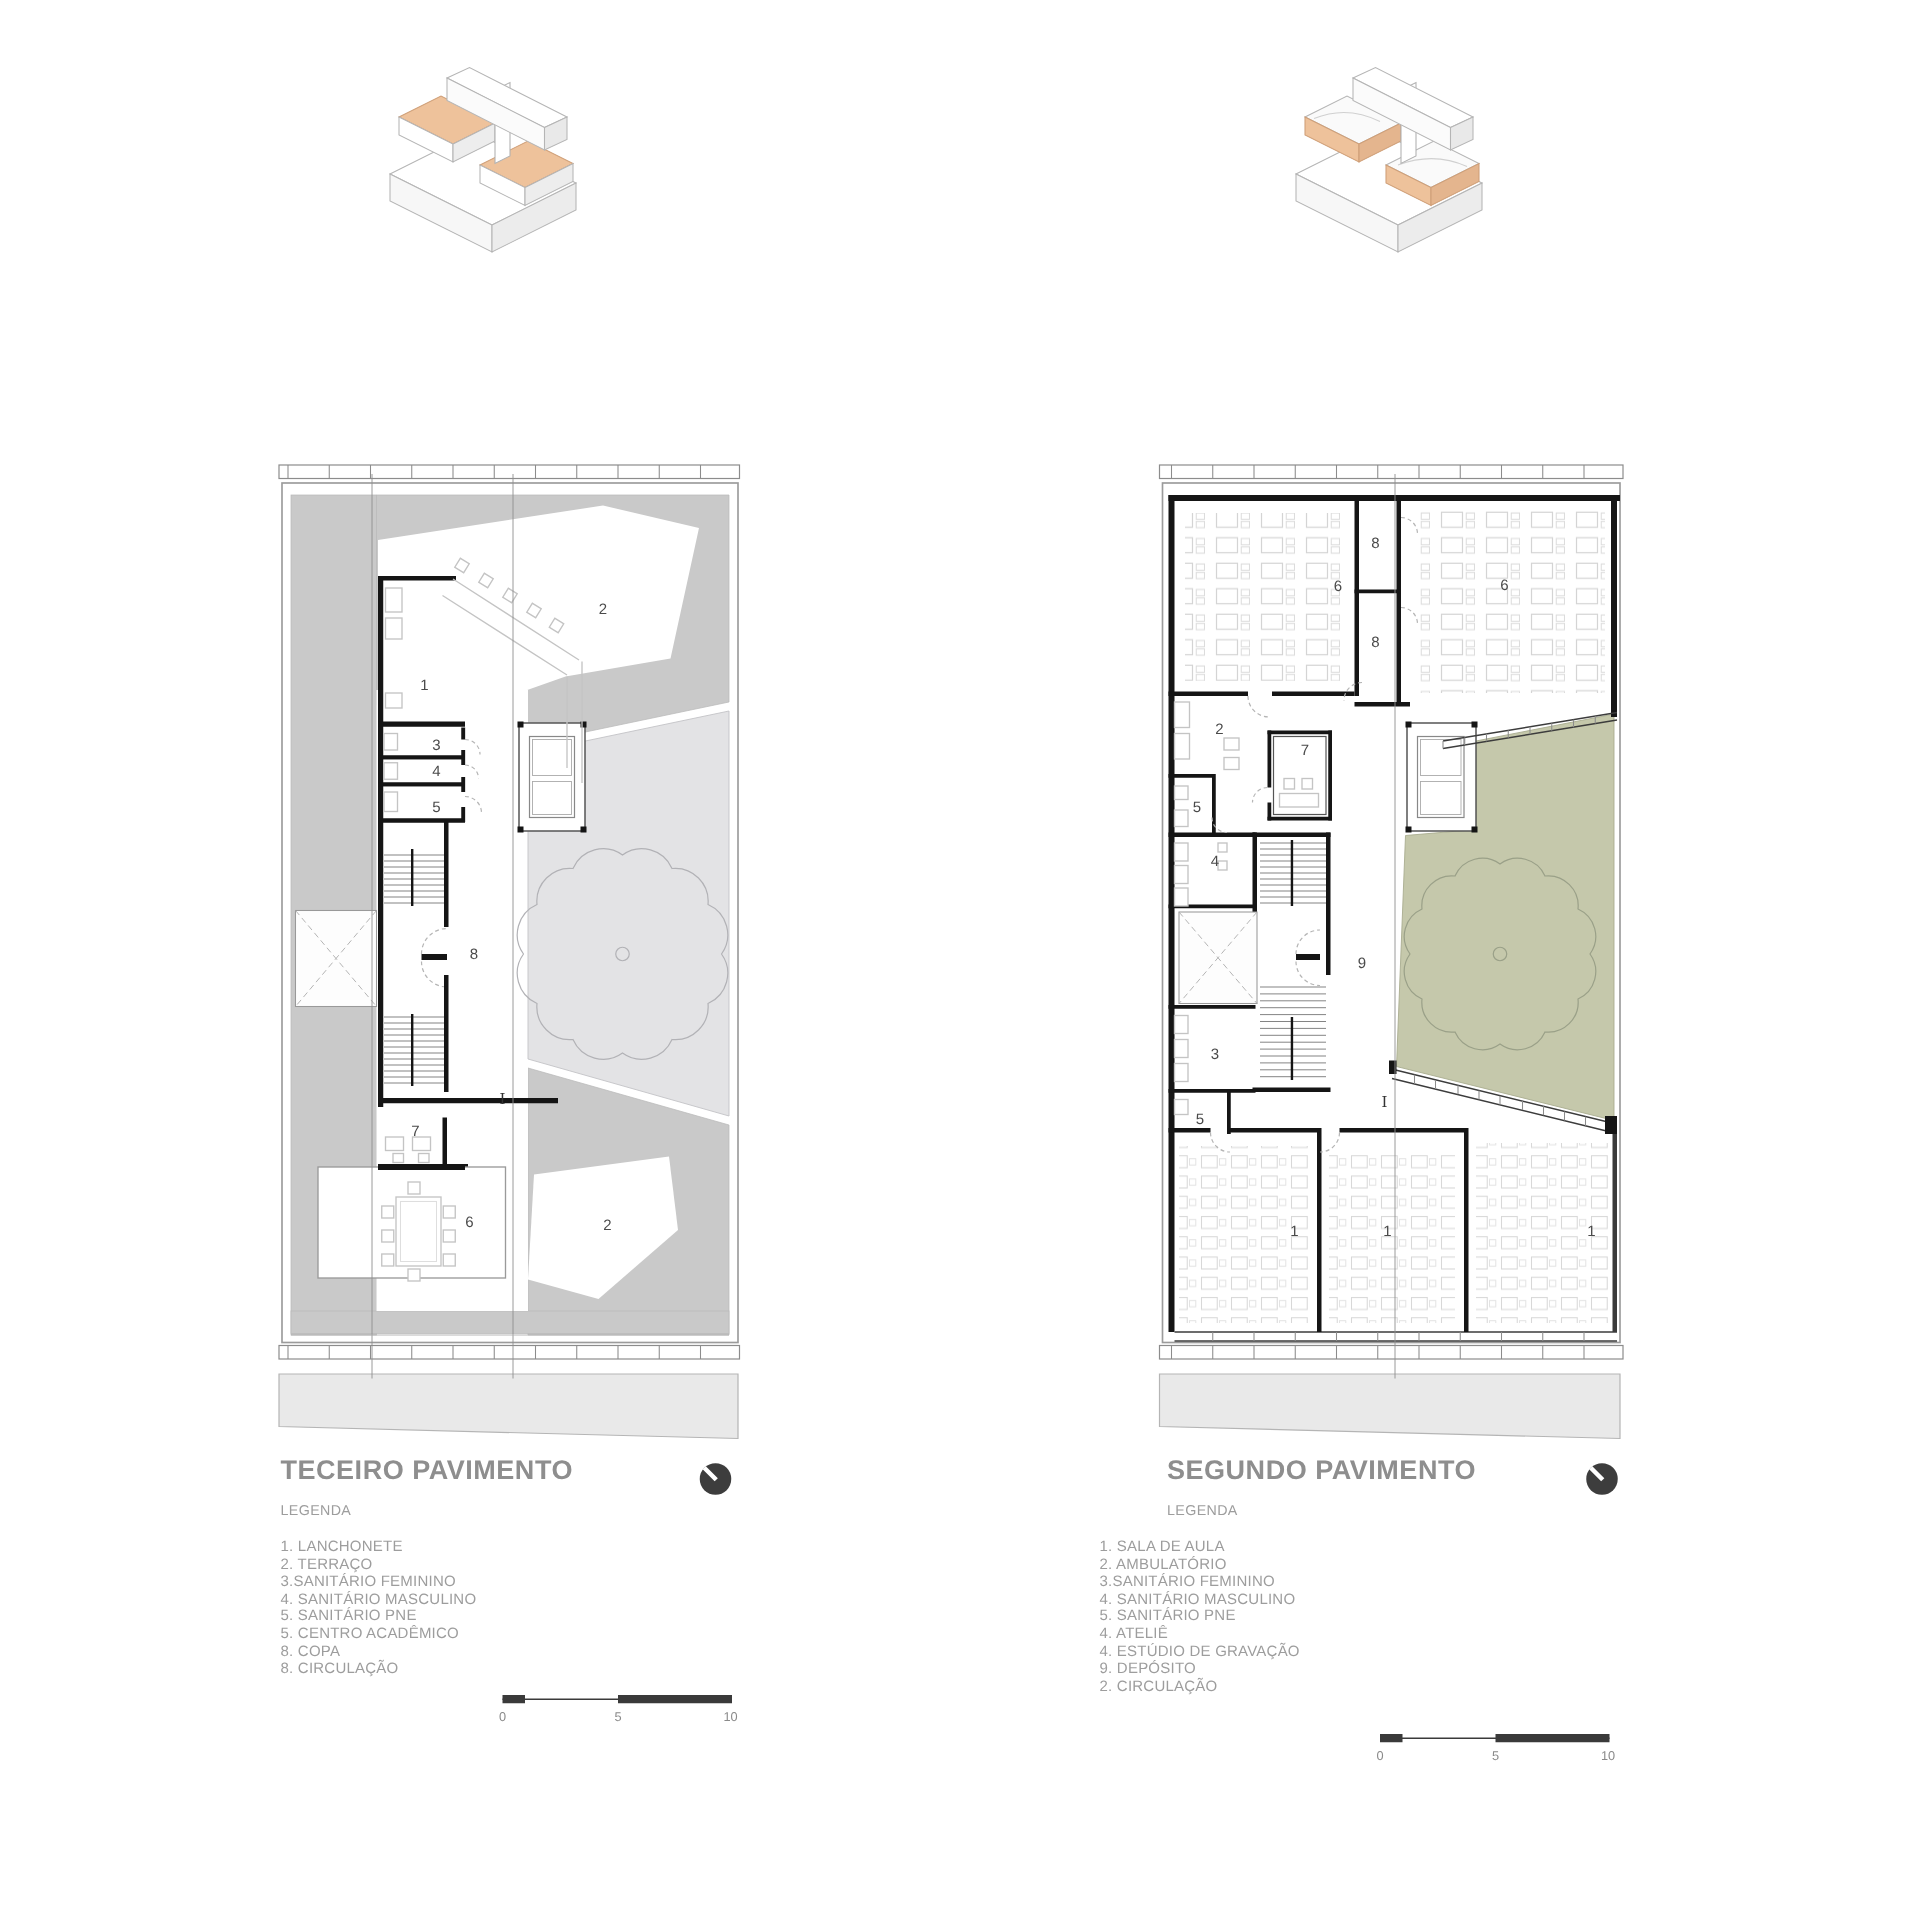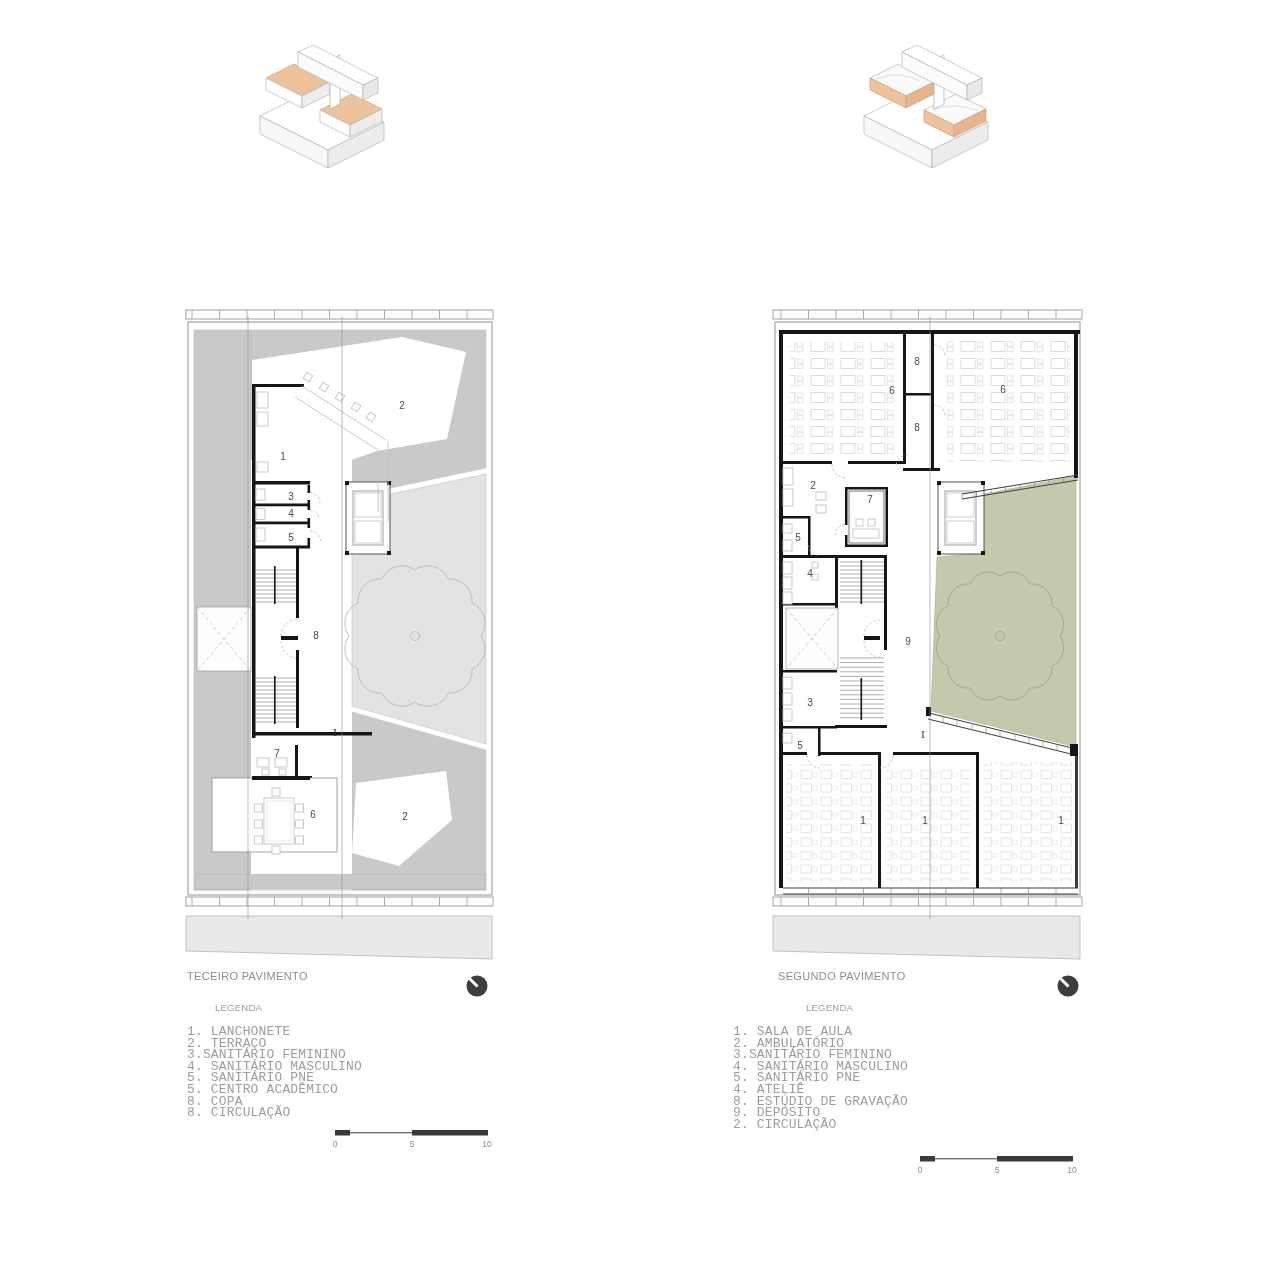--- a/index.html
+++ b/index.html
@@ -1,21 +1,21 @@
 <!DOCTYPE html>
 <html><head>
 <meta charset="utf-8">
 <style>
   html,body{margin:0;padding:0;background:#fff;}
   .canvas{position:relative;width:1280px;height:1280px;background:#ffffff;overflow:hidden;
           font-family:"Liberation Sans",sans-serif;}
   svg{position:absolute;left:0;top:0;}
-  .fig-title{position:absolute;font-size:11px;font-weight:400;color:#8e8e8e;letter-spacing:.35px;}
-  .legend-title{position:absolute;font-size:9.5px;color:#9d9d9d;letter-spacing:.25px;margin-left:28px;}
-  .legend-items{position:absolute;font-size:13px;color:#9d9d9d;letter-spacing:.15px;line-height:11.6px;font-family:Liberation Mono, monospace;}
+  .fig-title{position:absolute;font-size:18px;font-weight:700;color:#8e8e8e;letter-spacing:.35px;}
+  .legend-title{position:absolute;font-size:9.5px;color:#9d9d9d;letter-spacing:.25px;}
+  .legend-items{position:absolute;font-size:10px;color:#9d9d9d;letter-spacing:.15px;line-height:11.6px;}
   .legend-items div{white-space:pre;}
   
   text{font-family:"Liberation Sans",sans-serif;}
   .room-label{font-size:10px;fill:#4a4a4a;text-anchor:middle;}
   .scale-label{font-size:8.5px;fill:#8a8a8a;text-anchor:middle;}
   .section-label{font-family:"DejaVu Serif",serif;font-size:10px;fill:#333;text-anchor:middle;}
   .wall{fill:#151515;}
   .furn{stroke:#c4c4c4;stroke-width:.9;fill:#ffffff;}
   .furnl{stroke:#c4c4c4;stroke-width:.9;fill:none;}
   .tread{stroke:#6a6a6a;stroke-width:.55;fill:none;}
@@ -421,18 +421,18 @@
 
 <div class="fig-title" style="left:778px;top:970px;">SEGUNDO PAVIMENTO</div>
 <div class="legend-title" style="left:778px;top:1002px;">LEGENDA</div>
 <div class="legend-items" style="left:733px;top:1026px;">
   <div>1. SALA DE AULA</div>
   <div>2. AMBULATÓRIO</div>
   <div>3.SANITÁRIO FEMININO</div>
   <div>4. SANITÁRIO MASCULINO</div>
   <div>5. SANITÁRIO PNE</div>
   <div>4. ATELIÊ</div>
-  <div>8. ESTÚDIO DE GRAVAÇÃO</div>
+  <div>4. ESTÚDIO DE GRAVAÇÃO</div>
   <div>9. DEPÓSITO</div>
   <div>2. CIRCULAÇÃO</div>
 </div>
 
 </div>
 
 </body></html>

